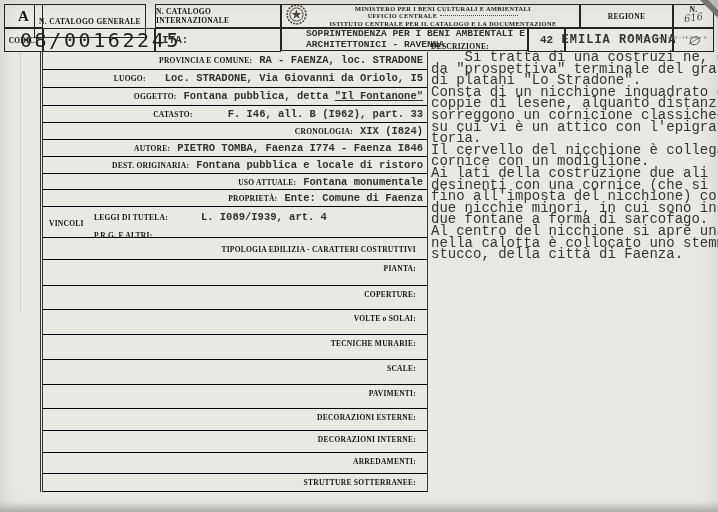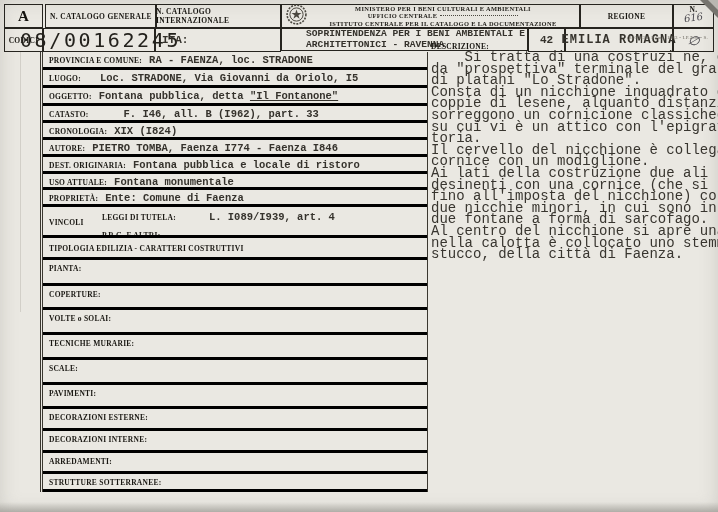--- a/index.html
+++ b/index.html
@@ -26,22 +26,22 @@
   .corner-fold{position:absolute;top:0;right:0;width:0;height:0;
                border-top:18px solid #76746e;border-left:18px solid transparent;}
   .corner-fold-inner{position:absolute;top:0;right:0;width:0;height:0;
                border-top:10px solid #b9b7b1;border-left:10px solid transparent;}
   .page-left-line{position:absolute;left:20px;top:52px;height:260px;width:1px;background:#d2cfc8;}
   .bottom-shade{position:absolute;left:0;bottom:0;width:100%;height:10px;
                 background:linear-gradient(to bottom,rgba(140,138,132,0),rgba(140,138,132,.55));}
   
   #fields{position:absolute;left:40px;top:52px;width:388px;height:440px;
           border-left:3px double #3a372f;border-right:1px solid #3a372f;box-sizing:border-box;}
-  .frow{box-sizing:border-box;border-bottom:3px solid #000000;display:flex;
-        align-items:baseline;padding:2px 4px 0 6px;overflow:hidden;}
+  .frow{box-sizing:border-box;border-bottom:1px solid #000000;display:flex;
+        align-items:baseline;padding:2px 4px 0 6px;overflow:hidden;justify-content:flex-end;}
   .frow .lbl{margin-right:7px;}
   .fval{font-size:10.5px;line-height:13px;}
   .fval-u{text-decoration:underline;}
   .frow-tall{align-items:flex-start;padding-top:4px;}
   .vincoli-left{width:38px;align-self:center;}
   .vincoli-right{flex:1;padding-top:2px;}
   .vincoli-line1{display:flex;align-items:baseline;}
   .vincoli-line1 .fval{margin-left:26px;}
   
   #descrizione{position:absolute;left:429px;top:40px;width:285px;}
@@ -56,21 +56,21 @@
 <body>
 
 <div id="page">
 
   <div class="page-left-line"></div>
 
   <div class="box center" style="left:4px;top:4px;width:39px;height:24px;">
     <span class="corner-letter">A</span>
   </div>
 
-  <div class="box center" style="left:45px;top:4px;width:112px;height:24px;">
+  <div class="box center" style="left:34px;top:4px;width:112px;height:34px;">
     <span class="head-label">N. CATALOGO GENERALE</span>
   </div>
 
   <div class="box center" style="left:155px;top:4px;width:126px;height:24px;">
     <span class="head-label">N. CATALOGO INTERNAZIONALE</span>
   </div>
 
   <div class="box ministry-box" style="left:281px;top:4px;width:299px;height:24px;">
     <span style="margin-right:4px;">
       <svg width="21" height="21" viewBox="0 0 21 21">
@@ -170,21 +170,21 @@
     <div class="frow" style="height:16px;">
       <span class="lbl">USO ATTUALE:</span>
       <span class="typed fval">Fontana monumentale</span>
     </div>
 
     <div class="frow" style="height:17px;">
       <span class="lbl">PROPRIETÀ:</span>
       <span class="typed fval">Ente: Comune di Faenza</span>
     </div>
 
-    <div class="frow" style="height:31px;gap:8px;">
+    <div class="frow" style="height:31px;">
       <span class="lbl vincoli-left">VINCOLI</span>
       <div class="vincoli-right">
         <div class="vincoli-line1">
           <span class="lbl">LEGGI DI TUTELA:</span>
           <span class="typed fval">L. I089/I939, art. 4</span>
         </div>
         <div>
           <span class="lbl">P.R.G. E ALTRI:</span>
         </div>
       </div>

